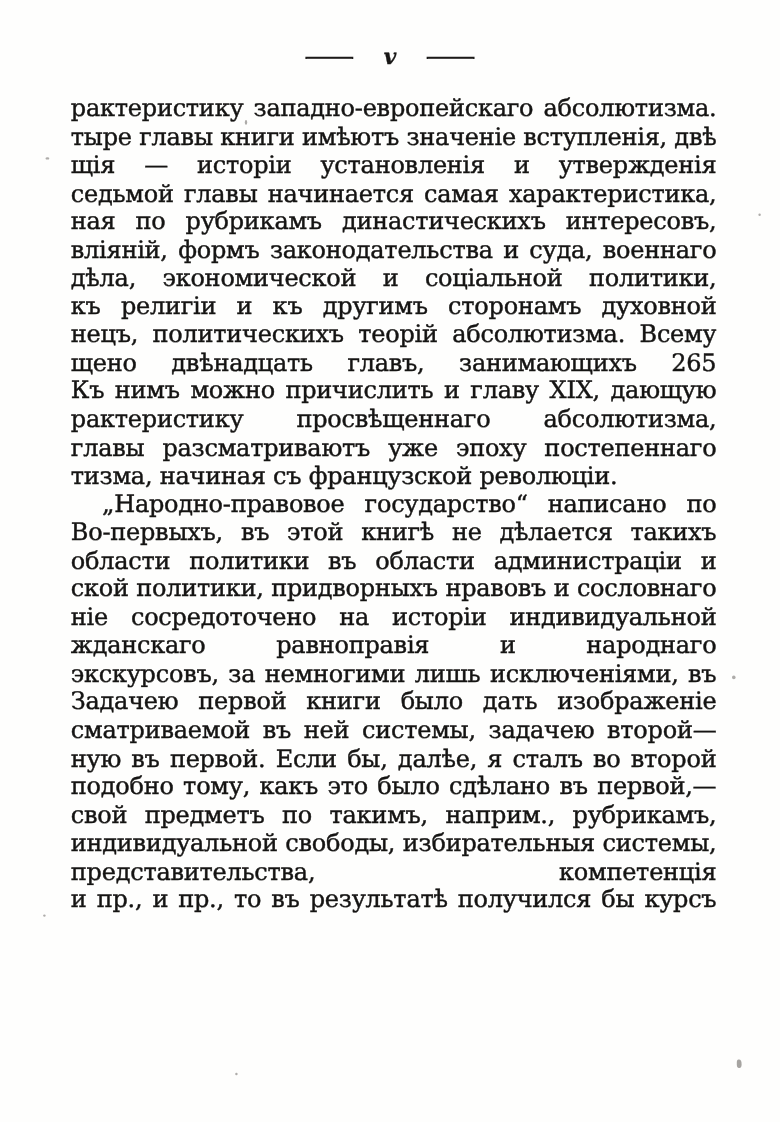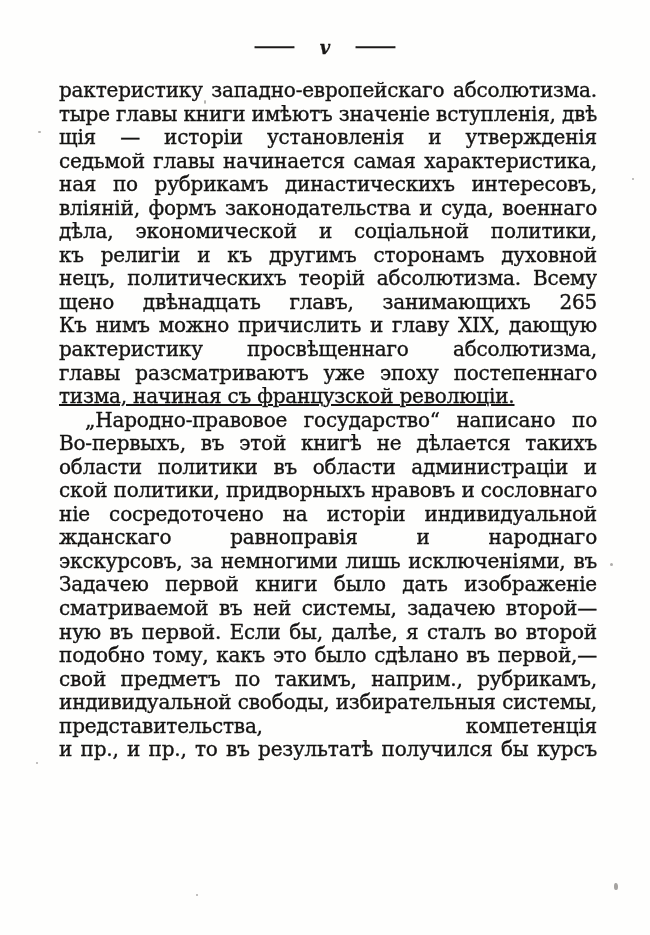--- a/index.html
+++ b/index.html
@@ -35,21 +35,21 @@
   .textblock {
     position:absolute; left:59px; top:79px; width:538px;
   }
   .line {
     height:23.55px; line-height:23.55px;
     font-size:20px; letter-spacing:-0.2px;
     text-align:justify; text-align-last:justify;
     -webkit-text-stroke:0.35px #151413;
     overflow:hidden; white-space:normal;
   }
-  .line.flush { text-align:right; text-align-last:left;text-decoration:underline; }
+  .line.flush { text-align:right; text-align-last:left; }
   .line.indent { text-indent:26px; }
   .it { font-style:italic; }
   
   .speck { position:absolute; background:#4d4a45; border-radius:50%; opacity:.45; }
   .sp1 { left:204px; top:100px; width:2px; height:4px; }
   .sp2 { left:566px; top:134px; width:4px; height:2px; }
   .sp3 { left:632px; top:178px; width:2px; height:2px; }
   .sp4 { left:610px; top:563px; width:3px; height:3px; }
   .sp5 { left:614px; top:883px; width:4px; height:7px; opacity:.5; border-radius:40% 60% 50% 50%; }
   .sp6 { left:196px; top:894px; width:2px; height:2px; }

